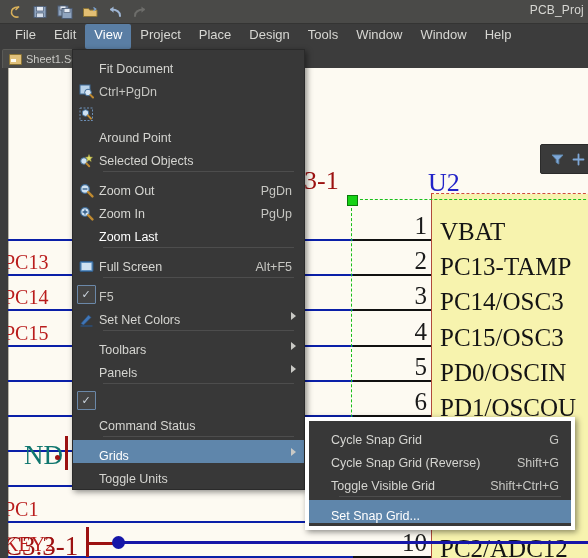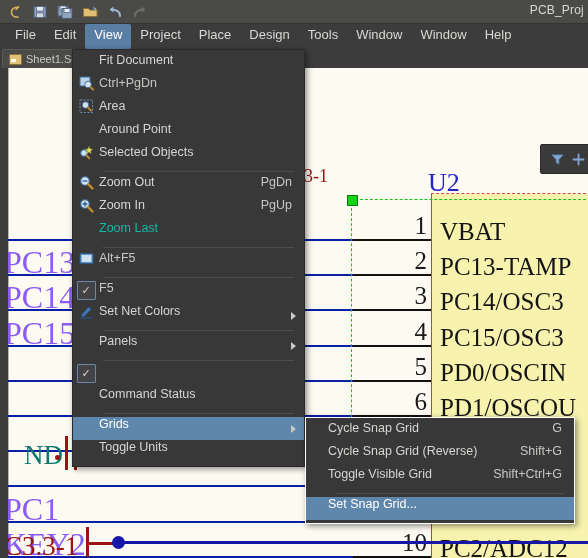--- a/index.html
+++ b/index.html
@@ -71,30 +71,30 @@
   
   .pin-num{
     position:absolute;
     font-family:"Liberation Serif", serif;font-size:25px;color:#1a1a1a;
     line-height:25px;text-align:right;width:46px;
   }
   .lead{position:absolute;height:0;border-top:2.5px solid #111;}
   .netline{position:absolute;height:0;border-top:2.5px solid #0a1fa8;}
   .netlabel{
     position:absolute;font-family:"Liberation Serif", serif;
-    font-size:32px;color:#8b5cf6;white-space:nowrap;line-height:25px;
+    font-size:20px;color:#b91c1c;white-space:nowrap;line-height:25px;
   }
   
   #designator{
     position:absolute;left:420px;top:100px;
     font-family:"Liberation Serif", serif;font-size:26px;color:#2323c8;
   }
   #topleftnet{
     position:absolute;left:296px;top:98px;
-    font-family:"Liberation Serif", serif;font-size:18px;color:#9c1111;white-space:nowrap;
+    font-family:"Liberation Serif", serif;font-size:26px;color:#9c1111;white-space:nowrap;
   }
   
   #sel-handle{position:absolute;left:339px;top:127px;width:9px;height:9px;background:#16d216;border:1px solid #0a7a0a;}
   #sel-dash-h{position:absolute;left:347px;top:131px;width:241px;height:0;border-top:1.5px dashed #19bf19;}
   #sel-dash-v{position:absolute;left:343px;top:135px;width:0;height:290px;border-left:1.5px dashed #19bf19;}
   
   #gnd-label{position:absolute;left:16px;top:372px;font-family:"Liberation Serif", serif;font-size:27px;color:#0f766e;}
   #gnd-dot{position:absolute;left:47px;top:387px;width:5px;height:5px;border-radius:50%;background:#9c1111;}
   .capbar{position:absolute;width:0;border-left:3px solid #9c1111;}
   
@@ -110,38 +110,38 @@
     display:flex;align-items:center;gap:8px;padding-left:10px;box-sizing:border-box;
   }
   
   #view-menu{
     position:absolute;left:72px;top:49px;width:233px;
     background:#383838;border:1px solid #2a2a2a;
     padding:3px 0;box-sizing:border-box;
     box-shadow:2px 2px 6px rgba(0,0,0,.45);
   }
   .mrow{
-    position:relative;height:23px;display:flex;align-items:flex-start;
+    position:relative;height:23px;display:flex;align-items:flex-end;
     color:#d5d5d1;font-size:12.5px;
   }
   .mrow.sel{background:#5f86ab;color:#fff;}
-  .mrow.disabled{color:#14b8a6;}
+  .mrow.disabled{color:#ffffff;}
   .mgutter{width:26px;min-width:26px;display:flex;align-items:center;justify-content:center;}
   .mlabel{flex:1;white-space:nowrap;}
   .mshort{color:#c6c6c2;font-size:12.5px;padding-right:12px;white-space:nowrap;}
   .mrow.sel .mshort{color:#f0f0f0;}
   .marrow{position:absolute;right:8px;top:50%;transform:translateY(-50%);
      width:0;height:0;border-left:5px solid #c9c9c5;border-top:4px solid transparent;border-bottom:4px solid transparent;}
   .msep{height:1px;background:#4d4d4d;margin:3px 10px 3px 30px;}
   .chkbox{width:17px;height:17px;border:1px solid #6b88a8;background:#434343;
      display:flex;align-items:center;justify-content:center;color:#cfd8e2;font-size:11px;line-height:11px;border-radius:1px;}
   
   #grids-submenu{
     position:absolute;left:305px;top:417px;width:270px;
-    background:#383838;border:1px solid #ffffff;
+    background:#383838;border:4px solid #ffffff;
     padding:3px 0;box-sizing:border-box;
     box-shadow:2px 2px 6px rgba(0,0,0,.45);
   }
   #grids-submenu .mgutter{width:22px;min-width:22px;}
   
   svg{display:block;}
 </style>
 </head>
 <body>
 
@@ -315,21 +315,20 @@
       <span class="mshort">Ctrl+PgDn</span>
     </div>
     <div class="mrow">
       <span class="mgutter">
         <svg width="15" height="15" viewBox="0 0 15 15">
           <rect x="1" y="1" width="12.5" height="12.5" fill="none" stroke="#6d8fb5" stroke-dasharray="2 1.5"></rect>
           <circle cx="6.5" cy="6" r="3.3" fill="#cfe2f2" stroke="#3f6b96"></circle>
           <path d="M8.9 8.4 L12 11.6" stroke="#c08a30" stroke-width="2" stroke-linecap="round"></path>
         </svg>
       </span>
-      <span class="mlabel">Area</span>
       <span class="mshort"></span>
     </div>
     <div class="mrow">
       <span class="mgutter"></span>
       <span class="mlabel">Around Point</span>
       <span class="mshort"></span>
     </div>
     <div class="mrow">
       <span class="mgutter">
         <svg width="15" height="15" viewBox="0 0 15 15">
@@ -370,20 +369,21 @@
       <span class="mshort"></span>
     </div>
     <div class="msep"></div>
     <div class="mrow">
       <span class="mgutter">
         <svg width="15" height="15" viewBox="0 0 15 15">
           <rect x="1" y="2.5" width="13" height="10" rx="1" fill="#5d8fc0" stroke="#2f5a86"></rect>
           <rect x="2.6" y="4" width="9.8" height="7" fill="#cfe2f2"></rect>
         </svg>
       </span>
+      <span class="mlabel">Full Screen</span>
       <span class="mshort">Alt+F5</span>
     </div>
     <div class="msep"></div>
     <div class="mrow">
       <span class="mgutter">
         <span class="chkbox">✓</span>
       </span>
       <span class="mshort">F5</span>
     </div>
     <div class="mrow">
@@ -393,20 +393,26 @@
           <path d="M1.5 14 H13.5" stroke="#2a4f7c" stroke-width="1.4"></path>
         </svg>
       </span>
       <span class="mlabel">Set Net Colors</span>
       <span class="mshort"></span>
       <span class="marrow"></span>
     </div>
     <div class="msep"></div>
     <div class="mrow">
       <span class="mgutter"></span>
+      <span class="mlabel">Toolbars</span>
+      <span class="mshort"></span>
+      <span class="marrow"></span>
+    </div>
+    <div class="mrow">
+      <span class="mgutter"></span>
       <span class="mlabel">Panels</span>
       <span class="mshort"></span>
       <span class="marrow"></span>
     </div>
     <div class="msep"></div>
     <div class="mrow">
       <span class="mgutter">
         <span class="chkbox">✓</span>
       </span>
       <span class="mshort"></span>

